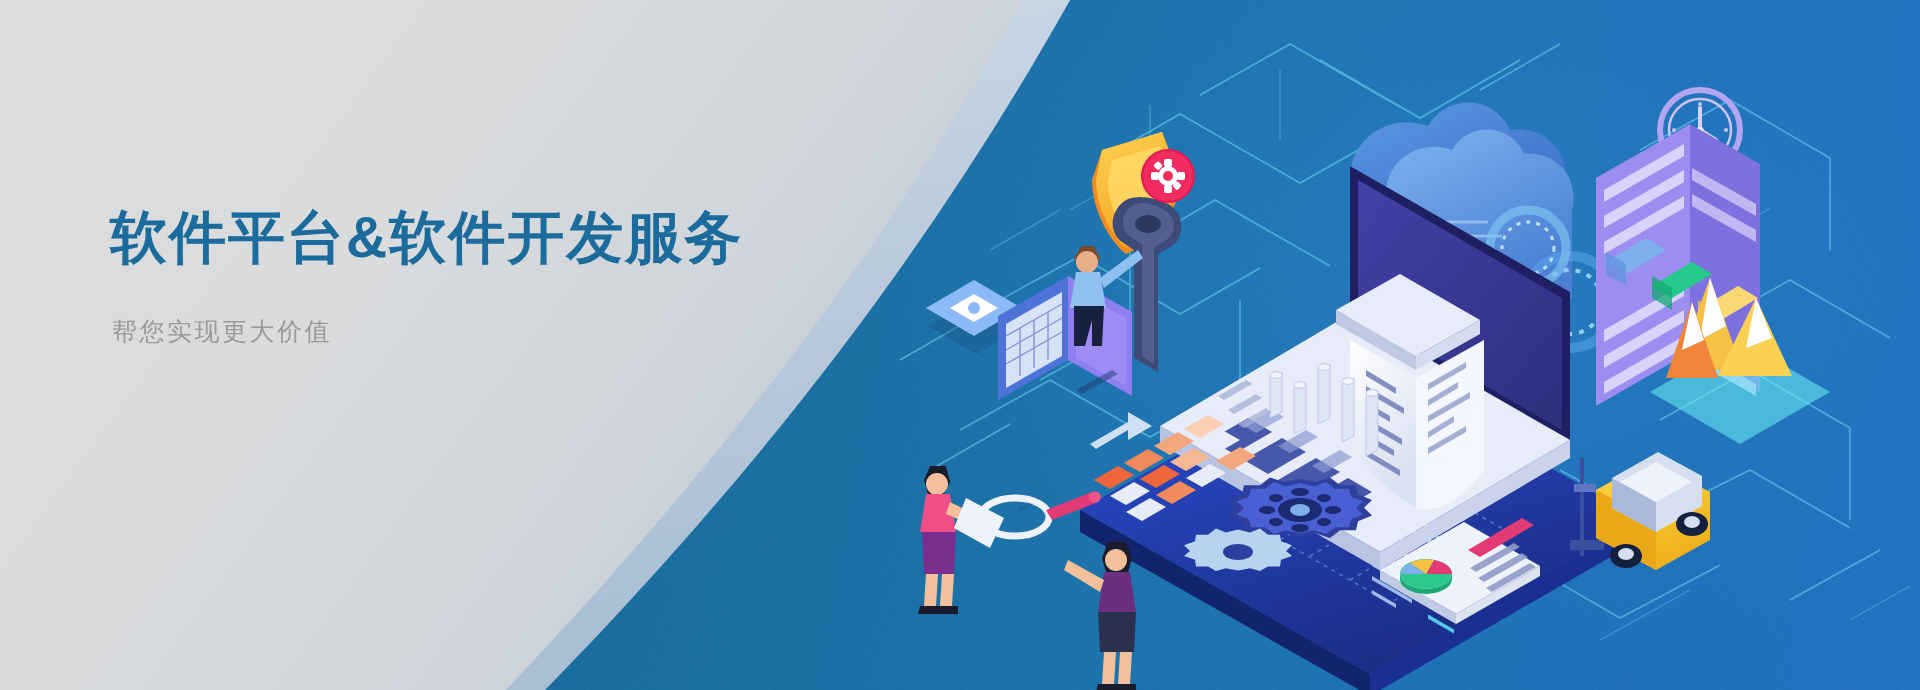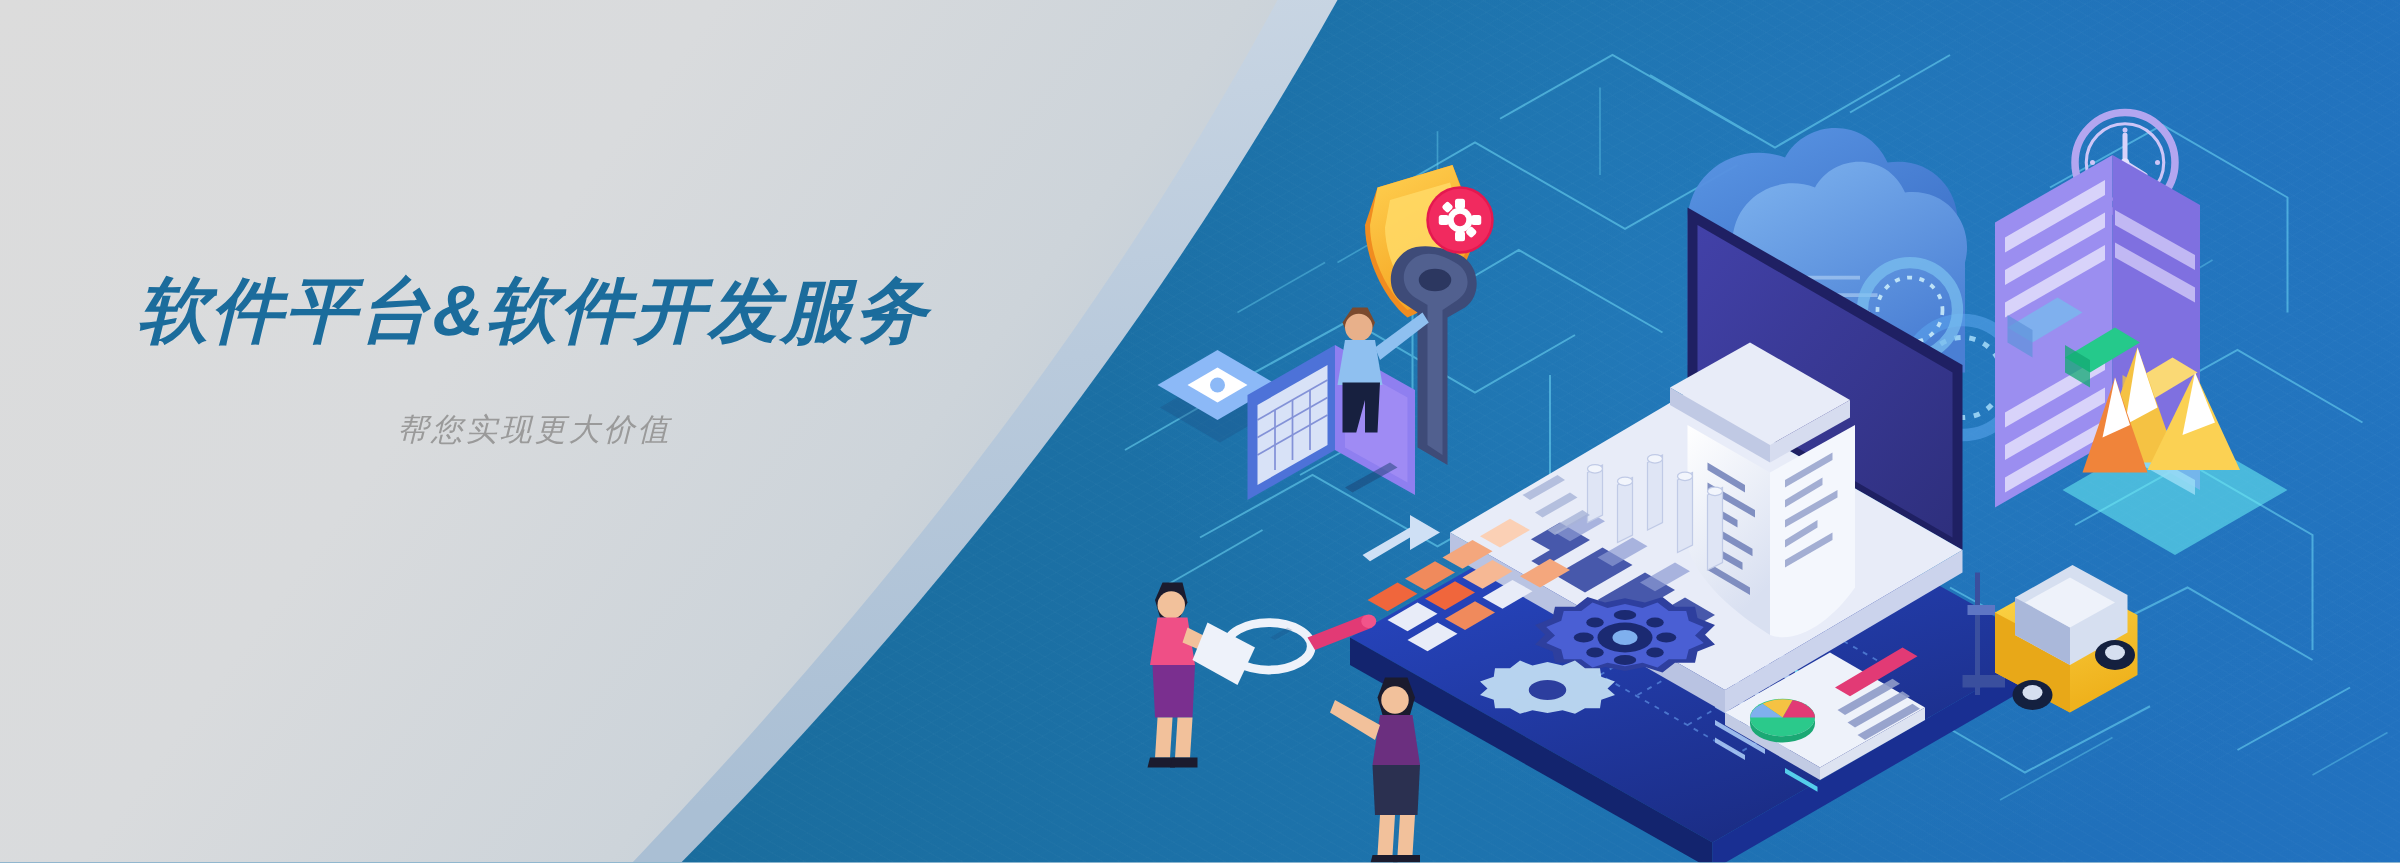--- a/index.html
+++ b/index.html
@@ -40,41 +40,39 @@
     position: absolute;
     inset: 0;
     width: 1920px;
     height: 690px;
   }
 
   
   .text-block {
     position: absolute;
     left: 110px;
-    top: 216px;
+    top: 204px;
     z-index: 40;
-    font-style: italic;
   }
   .headline {
     font-size: 57px;
     line-height: 1.18;
     font-weight: 700;
     letter-spacing: 2px;
     color: #1b6c9c;
     white-space: nowrap;
     margin: 0;
   }
   .subline {
     margin: 44px 0 0 2px;
     font-size: 25px;
     letter-spacing: 2.5px;
     color: #9a9a9a;
     font-weight: 400;
     white-space: nowrap;
-    text-align: center;
   }
 
   
   .illus {
     position: absolute;
     left: 880px;
     top: 40px;
     width: 1040px;
     height: 650px;
     z-index: 30;

